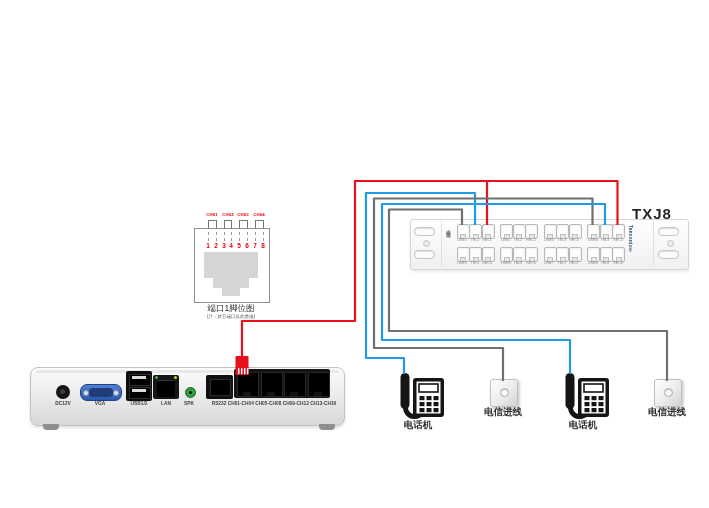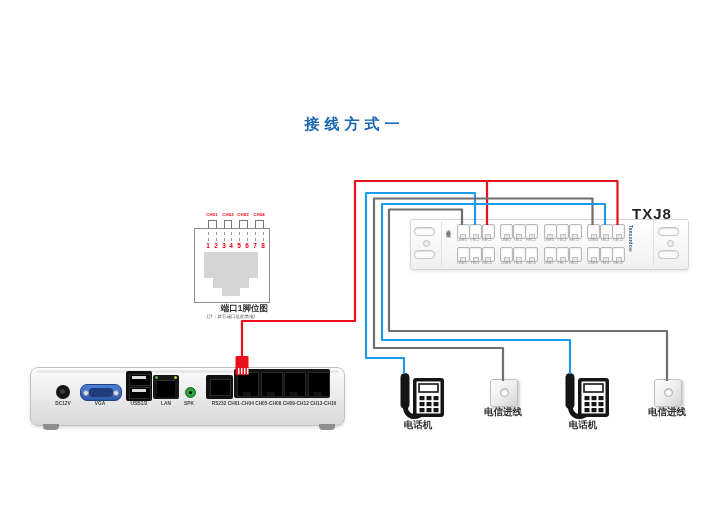--- a/index.html
+++ b/index.html
@@ -23,22 +23,22 @@
             transform:scale(.55);transform-origin:center top;color:var(--pin-red);font-weight:700;}
   .pin-lead{position:absolute;top:220px;height:9px;width:0;border-left:1px solid #777;}
   .pair-bar{position:absolute;top:220px;height:0;border-top:1px solid #777;}
   .pin-dash{position:absolute;top:232px;height:9px;width:0;border-left:1px dashed #9a9a9a;}
   .pin-num{position:absolute;top:242px;width:10px;text-align:center;font-size:6.5px;
            font-weight:700;color:var(--pin-red);}
   .rj-a,.rj-b,.rj-c{position:absolute;background:#d5d5d5;}
   .rj-a{left:204px;top:252px;width:54px;height:26px;}
   .rj-b{left:213px;top:278px;width:36px;height:10px;}
   .rj-c{left:222px;top:288px;width:18px;height:8px;}
-  .pinout-caption{position:absolute;left:194px;top:303px;width:74px;text-align:right;
-                  font-size:8.5px;font-weight:700;color:#2e2e2e;}
+  .pinout-caption{position:absolute;left:194px;top:303px;width:74px;text-align:center;
+                  font-size:8.5px;font-weight:400;color:#2e2e2e;}
   .pinout-note{position:absolute;left:157px;top:313px;width:148px;text-align:center;
                font-size:9px;transform:scale(.5);transform-origin:center top;color:#4a4a4a;}
 
   
   .panel{position:absolute;left:410px;top:219px;width:277px;height:49px;
          background:linear-gradient(#ffffff,#f0f0f0);border:1px solid #d5d5d5;
          border-radius:3px;box-shadow:0 2px 3px rgba(0,0,0,.08);}
   .ear-slot{position:absolute;width:19px;height:7px;border-radius:4px;background:#fbfbfb;
             border:1px solid #c6c6c6;box-shadow:inset 0 1px 1px rgba(0,0,0,.12);}
   .ear-hole{position:absolute;width:5px;height:5px;border-radius:50%;background:#ededed;
@@ -106,21 +106,20 @@
   
   #wires{position:absolute;left:0;top:0;z-index:30;pointer-events:none;}
   .wire{fill:none;stroke-width:2.2px;stroke-linejoin:round;}
   .w-red{stroke:var(--wire-red);} .w-blue{stroke:var(--wire-blue);} .w-gray{stroke:var(--wire-gray);}
 </style>
 </head>
 <body>
 
 <div id="canvas">
 
-  <div class="subtitle">接线方式一</div>
 
   <div class="pinout-box"></div>
   <div class="rj-a"></div>
   <div class="rj-b"></div>
   <div class="rj-c"></div>
   <div class="pinout-caption">端口1脚位图</div>
   <div class="pinout-note">(注：其它端口以此类推)</div>
   <div id="pinout-dynamic">
       <div class="pin-lead" style="left: 208px;"></div>
       <div class="pin-dash" style="left: 208px;"></div>

